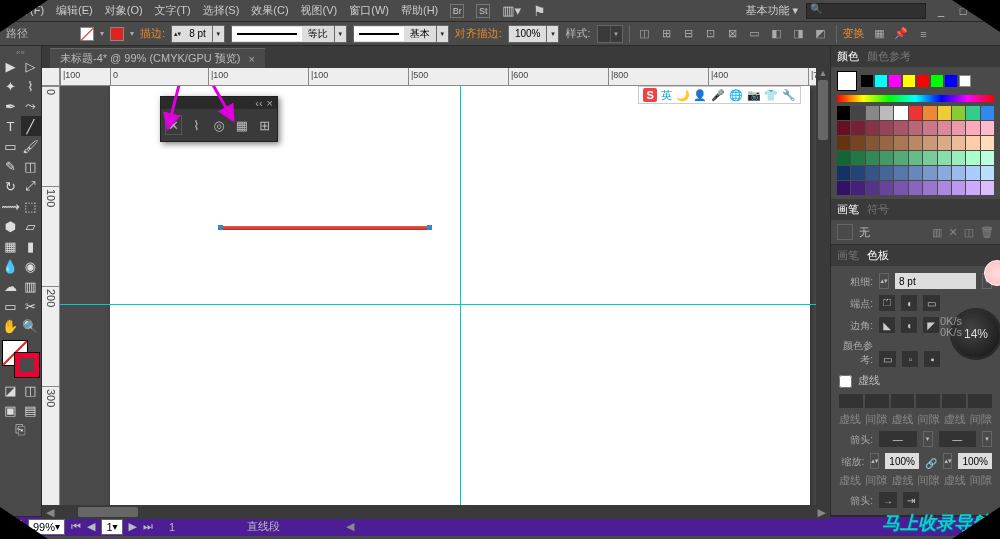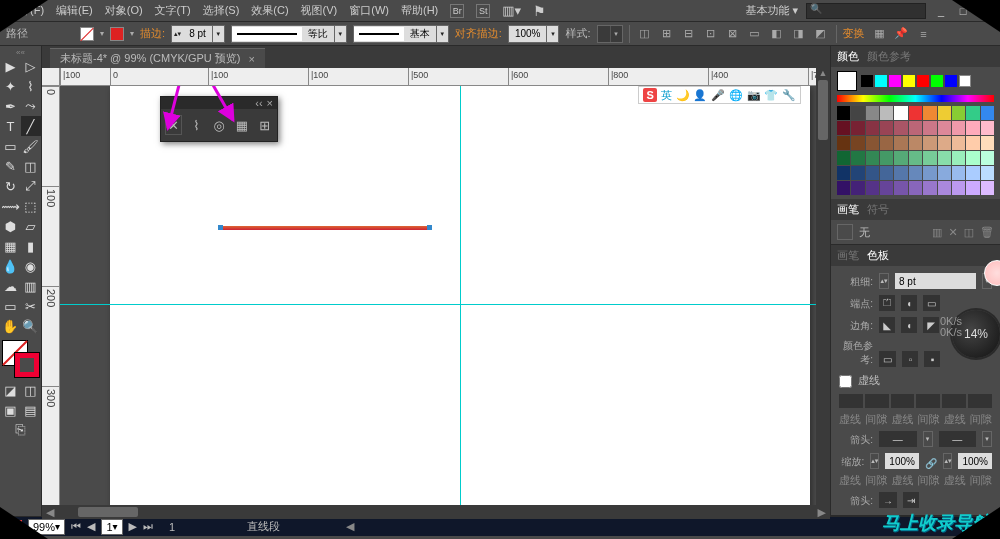--- a/index.html
+++ b/index.html
@@ -52,21 +52,21 @@
   .guide-v{position:absolute;top:0;bottom:0;width:1px;background:#00cccc}
   .guide-h{position:absolute;left:0;right:0;height:1px;background:#00cccc}
   .redline{position:absolute;height:4px;background:linear-gradient(#d63,#c23);border-radius:2px}
   .redline .pt{position:absolute;width:5px;height:5px;background:#38c;top:-1px}
   .redline .pt.l{left:-2px}.redline .pt.r{right:-2px}
   .brushpanel{position:absolute;top:10px;left:100px;width:118px;background:#3a3a3a;border:1px solid #222;box-shadow:2px 2px 6px rgba(0,0,0,.5)}
   .brushpanel .hdr{height:12px;background:#2a2a2a;display:flex;justify-content:flex-end;padding:0 4px;color:#aaa;font-size:9px;gap:4px}
   .brushpanel .body{display:flex;align-items:center;padding:6px 4px;gap:6px}
   .brushpanel .body .b{width:20px;height:20px;display:flex;align-items:center;justify-content:center;color:#bbb;font-size:13px}
   .arrow{position:absolute;pointer-events:none}
-  .statusbar{height:20px;background:#0f172a;display:flex;align-items:center;color:#bbb;padding:0 6px;gap:6px;border-top:1px solid #2a2a2a;font-size:10px}
+  .statusbar{height:20px;background:#4c1d95;display:flex;align-items:center;color:#bbb;padding:0 6px;gap:6px;border-top:1px solid #2a2a2a;font-size:10px}
   .statusbar .dd{height:16px;background:#fff;color:#000;padding:0 4px;display:flex;align-items:center;font-size:10px;border:1px solid #666}
   .rpanel{width:170px;background:#4a4a4a;color:#bbb;border-left:1px solid #2a2a2a;font-size:10px;display:flex;flex-direction:column}
   .rpanel .sect{border-bottom:1px solid #2a2a2a;padding:4px 6px}
   .rpanel .tabs{display:flex;gap:8px;padding:3px 6px;background:#3a3a3a;font-size:10px}
   .rpanel .tabs .on{color:#fff}
   .rpanel .tabs .off{color:#777}
   .rpanel .colorbar{display:flex;align-items:center;gap:4px;padding:4px 6px}
   .rpanel .colorbar .sw{width:20px;height:20px;background:#fff;border:1px solid #000}
   .rpanel .spectrum{height:14px;margin:0 6px;background:linear-gradient(to right,red,yellow,lime,cyan,blue,magenta,red)}
   .rpanel .grayrow{display:flex;justify-content:space-between;padding:2px 6px;font-size:9px;color:#999}

